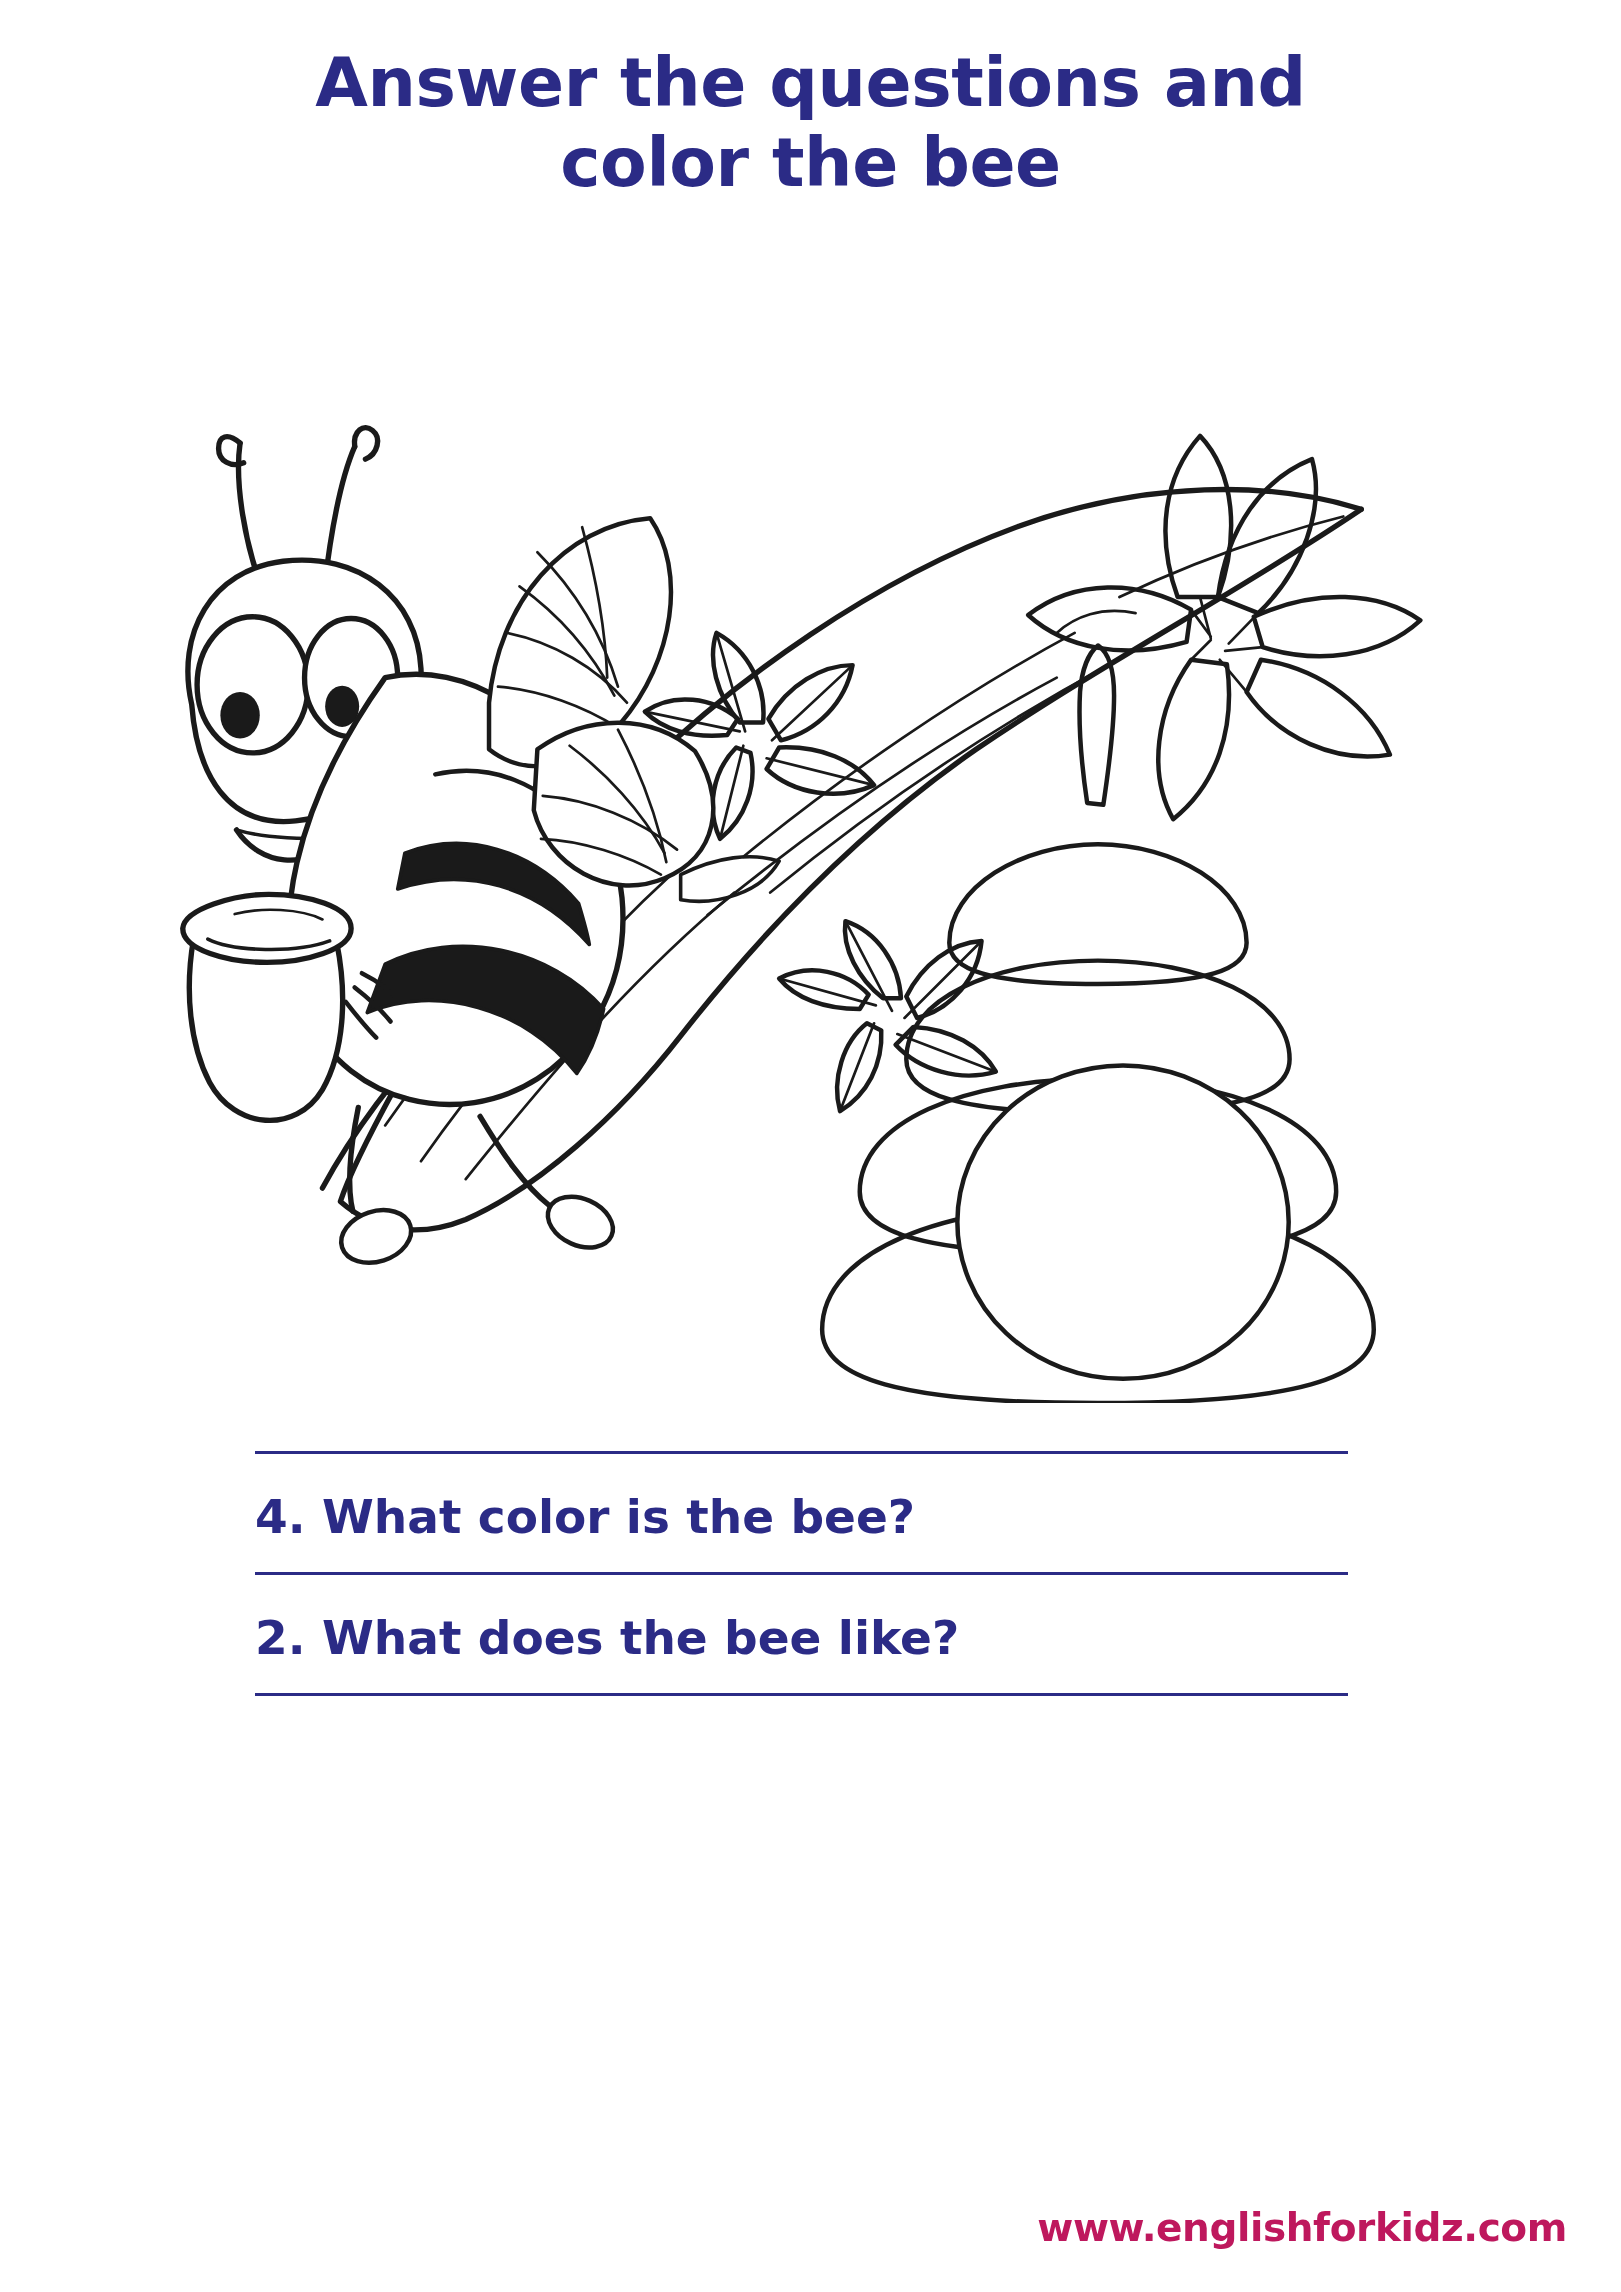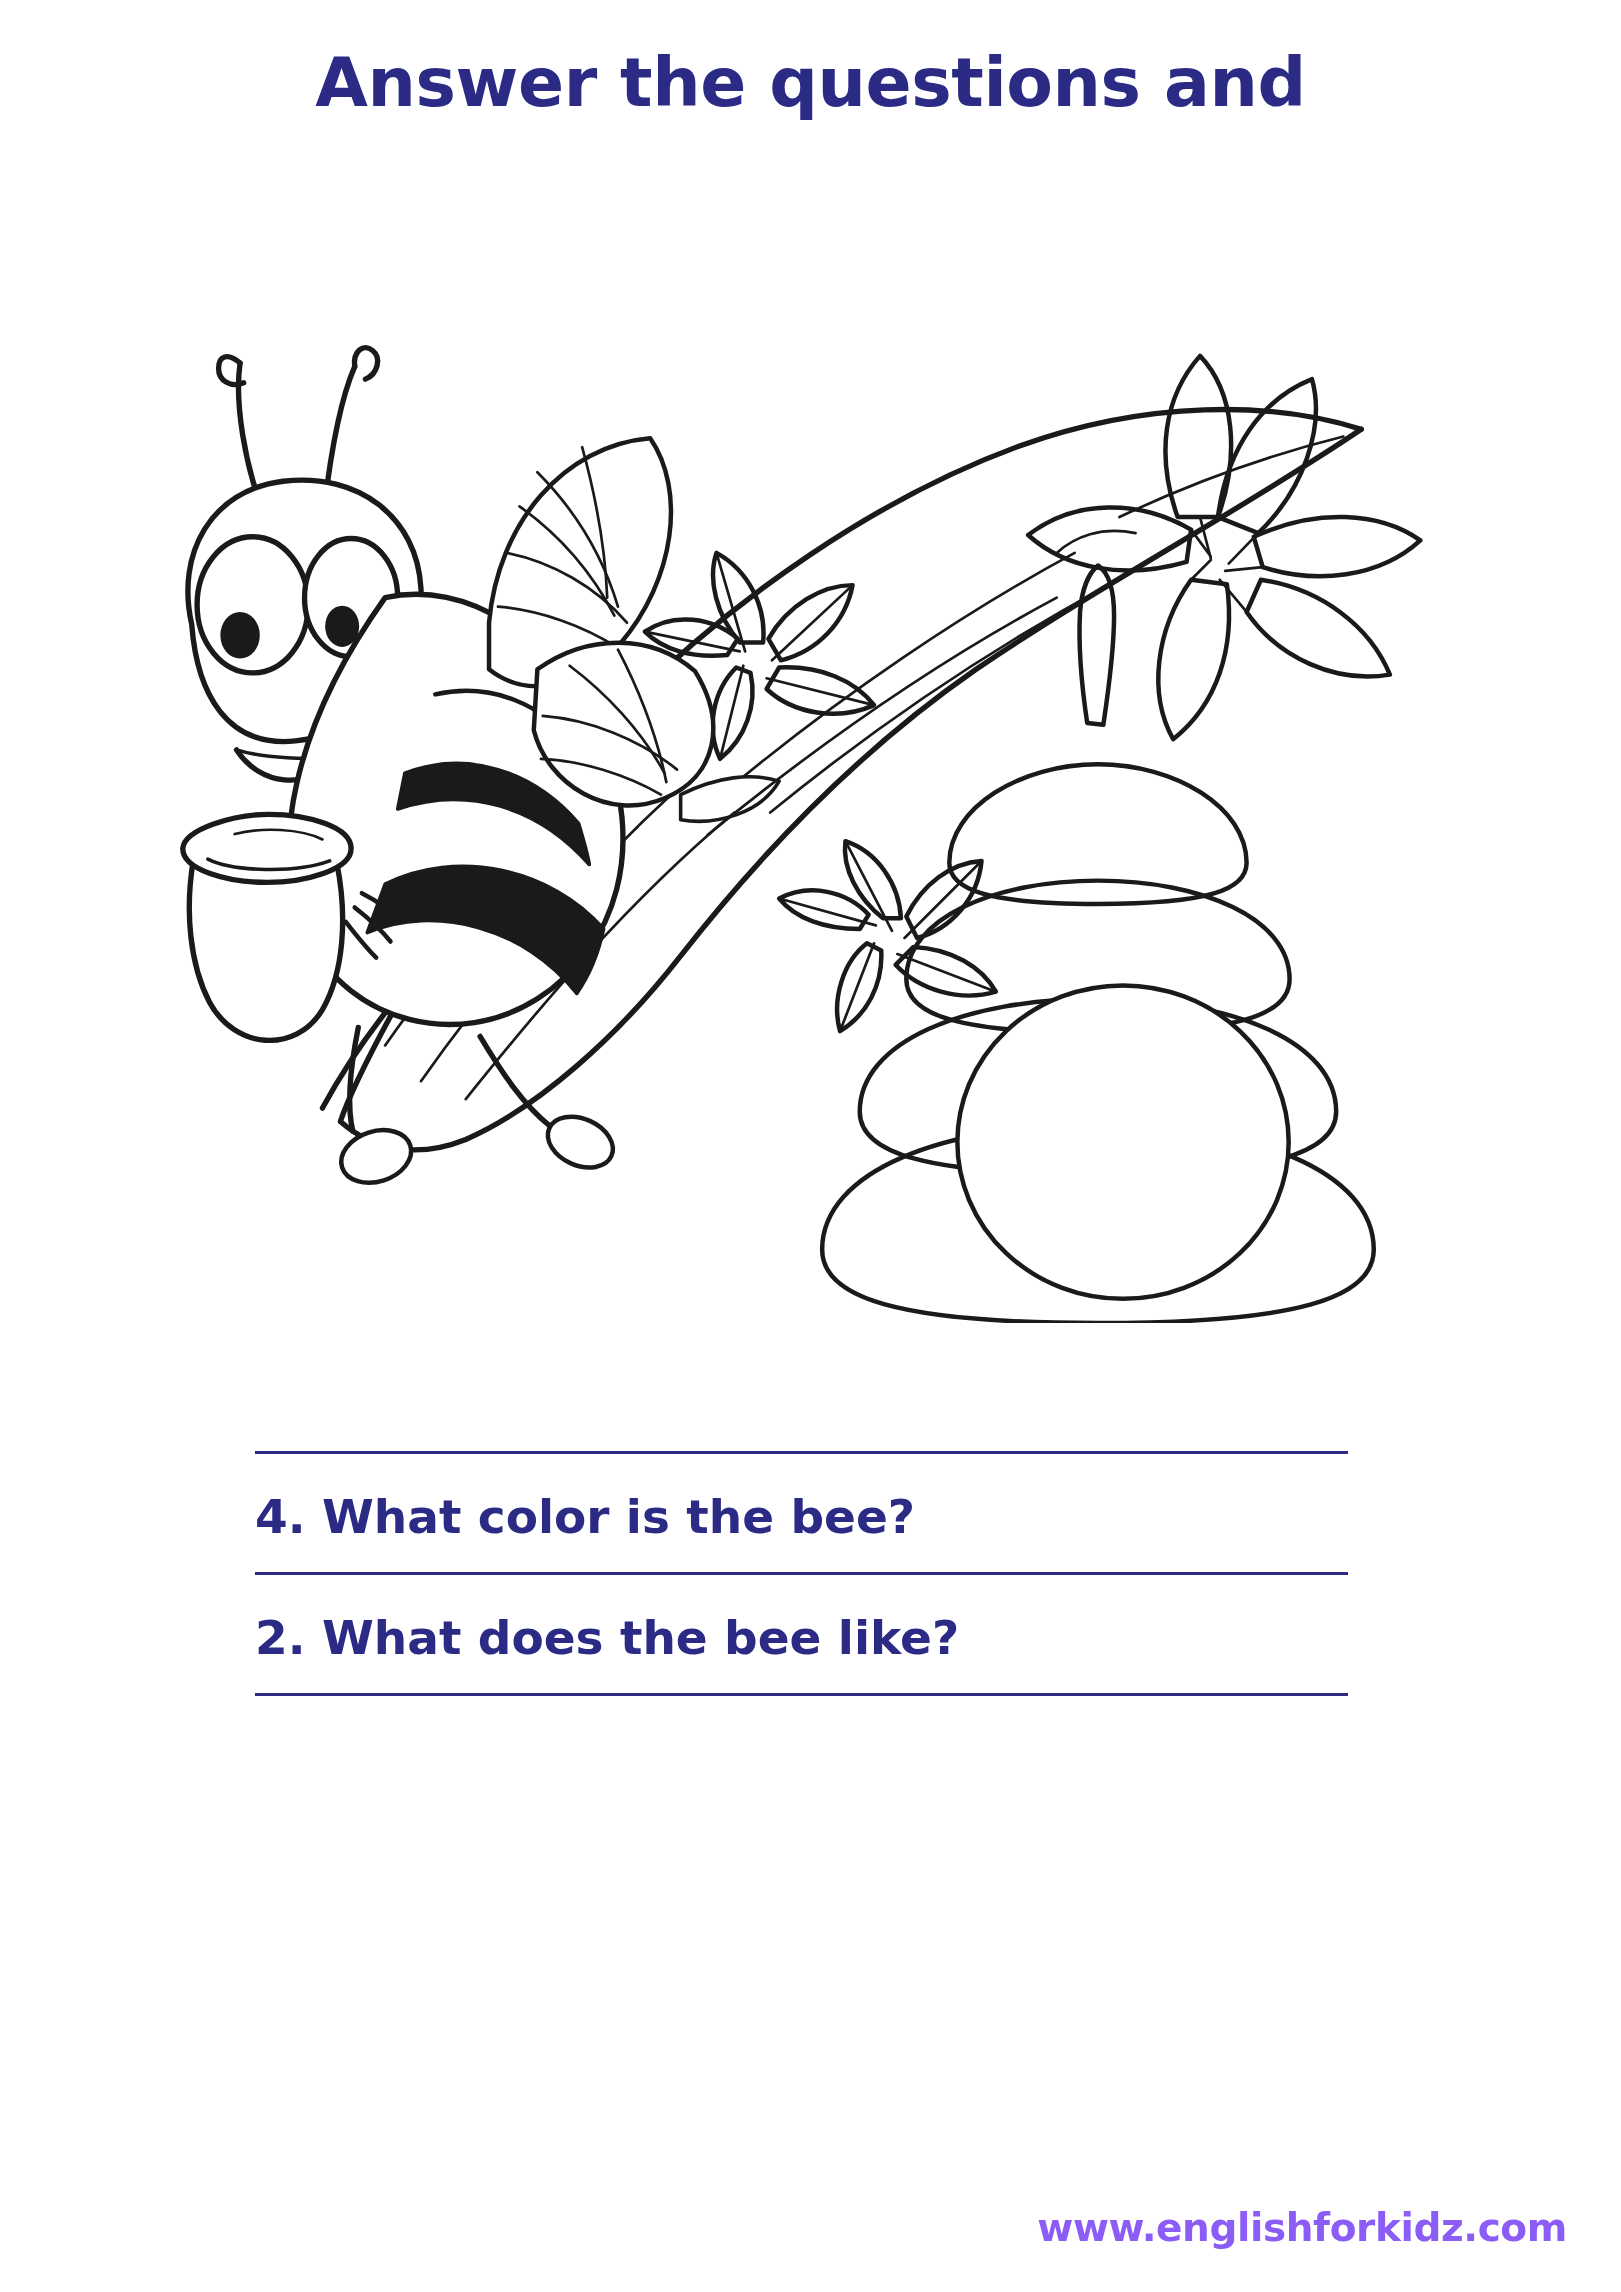--- a/index.html
+++ b/index.html
@@ -71,31 +71,32 @@
     height: 0;
     border-bottom: 3.6px solid #2b2b86;
   }
   .footer {
     position: absolute;
     right: 54px;
     bottom: 43px;
     font-family: "DejaVu Sans", sans-serif;
     font-weight: bold;
     font-size: 39px;
-    color: #8b5cf6;
+    color: #be185d;
     letter-spacing: -0.4px;
   }
 </style>
 </head>
 <body>
 
 <div class="page">
 
   <h1 class="title">
     <span class="title-line">Answer the questions and</span>
+    <span class="title-line">color the bee</span>
   </h1>
 
   <div class="illustration">
     <svg viewBox="0 0 1810 1330" xmlns="http://www.w3.org/2000/svg">
       <g fill="none" stroke="#1a1a1a" stroke-width="5" stroke-linecap="round" stroke-linejoin="round">
 
         <g>
           <path d="M360 1090 C 430 960, 560 830, 700 720 C 860 596, 1060 470, 1250 400 C 1360 358, 1450 340, 1520 332" fill="#ffffff" stroke="#1a1a1a" stroke-width="6"></path>
           <path d="M1520 332 C 1420 300, 1280 300, 1140 350 C 980 408, 820 520, 700 640 C 600 740, 500 870, 440 980
                    C 410 1035, 390 1075, 380 1105 C 420 1140, 470 1145, 520 1125 C 600 1090, 690 1010, 760 920

